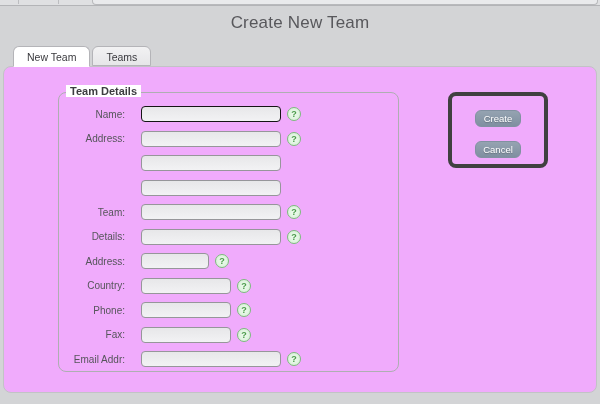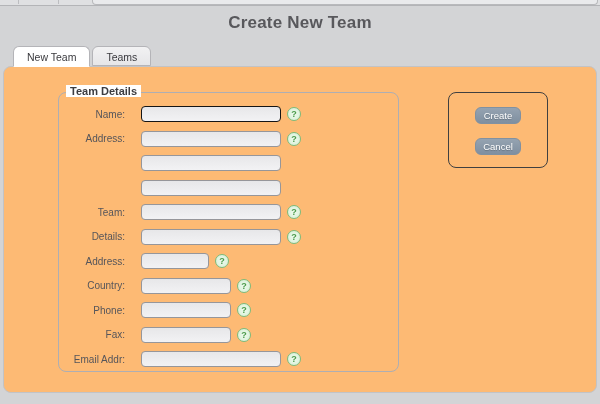--- a/index.html
+++ b/index.html
@@ -9,36 +9,36 @@
     font-family:"Liberation Sans","DejaVu Sans",sans-serif;
     -webkit-font-smoothing:antialiased;
   }
   
   .chrome-sliver{position:absolute;left:0;top:0;width:600px;height:5px;background:#dfe0e2;border-bottom:1px solid #b3b4b7;}
   .chrome-tab-frag{position:absolute;top:0;height:4px;border-right:1px solid #bcbdc0;}
   .chrome-bar-frag{position:absolute;top:0;left:92px;width:504px;height:4px;background:#e9eaec;border:1px solid #b8b9bc;border-top:none;border-radius:0 0 4px 4px;}
   
   .page-title{
     position:absolute;left:0;top:13px;width:600px;text-align:center;
-    font-size:17px;font-weight:bold;color:#58585c;letter-spacing:.2px;
+    font-size:17px;font-weight:normal;color:#58585c;letter-spacing:.2px;
   }
   
   .tabbar{position:absolute;left:13px;top:46px;display:flex;z-index:3;}
   .tab{
     height:20px;line-height:20px;padding:0 13px;font-size:10.5px;color:#3a3a3e;
     border:1px solid #b4b4b8;border-radius:6px 6px 0 0;margin-right:2px;
     background:linear-gradient(#f2f2f3,#e6e6e8);cursor:default;box-sizing:border-box;
   }
   .tab.active{
     background:#ffffff;border-bottom:1px solid #ffffff;height:21px;
   }
   
   .panel{
     position:absolute;left:3px;top:66px;width:594px;height:327px;
-    background:#fdba74;border:1px solid #c2c3c6;border-radius:8px;
+    background:#f0abfc;border:1px solid #c2c3c6;border-radius:8px;
     box-sizing:border-box;z-index:2;
   }
   
   .fieldset{
     position:absolute;left:54px;top:25px;width:341px;height:280px;
     border:1px solid #aeaeb2;border-radius:8px;box-sizing:border-box;
   }
   .legend{
     position:absolute;top:-8px;left:7px;background:#ffffff;padding:0 4px;
     font-size:11px;font-weight:bold;color:#3c3c40;
@@ -61,21 +61,21 @@
     color:#4a9a4a;font-size:9px;font-weight:bold;text-align:center;line-height:13px;
     box-sizing:border-box;cursor:pointer;flex:0 0 14px;
   }
   .note{
     position:absolute;left:54px;top:307px;width:341px;text-align:center;
     font-size:9px;color:#6b6b6f;
   }
   
   .actions{
     position:absolute;left:444px;top:25px;width:100px;height:76px;
-    border:1px solid #404040;border-radius:8px;box-sizing:border-box;
+    border:4px solid #404040;border-radius:8px;box-sizing:border-box;
     display:flex;flex-direction:column;align-items:center;
   }
   .btn{
     display:block;width:46px;height:17px;margin-top:14px;border:1px solid #8191a1;border-radius:6px;
     background:linear-gradient(#95a3b1,#7f8fa0);color:#ffffff;font-size:9.5px;
     font-family:"Liberation Sans","DejaVu Sans",sans-serif;
     text-align:center;line-height:15px;cursor:pointer;box-sizing:border-box;
     text-shadow:0 1px 1px rgba(0,0,0,.25);padding:0;
   }
 </style>

